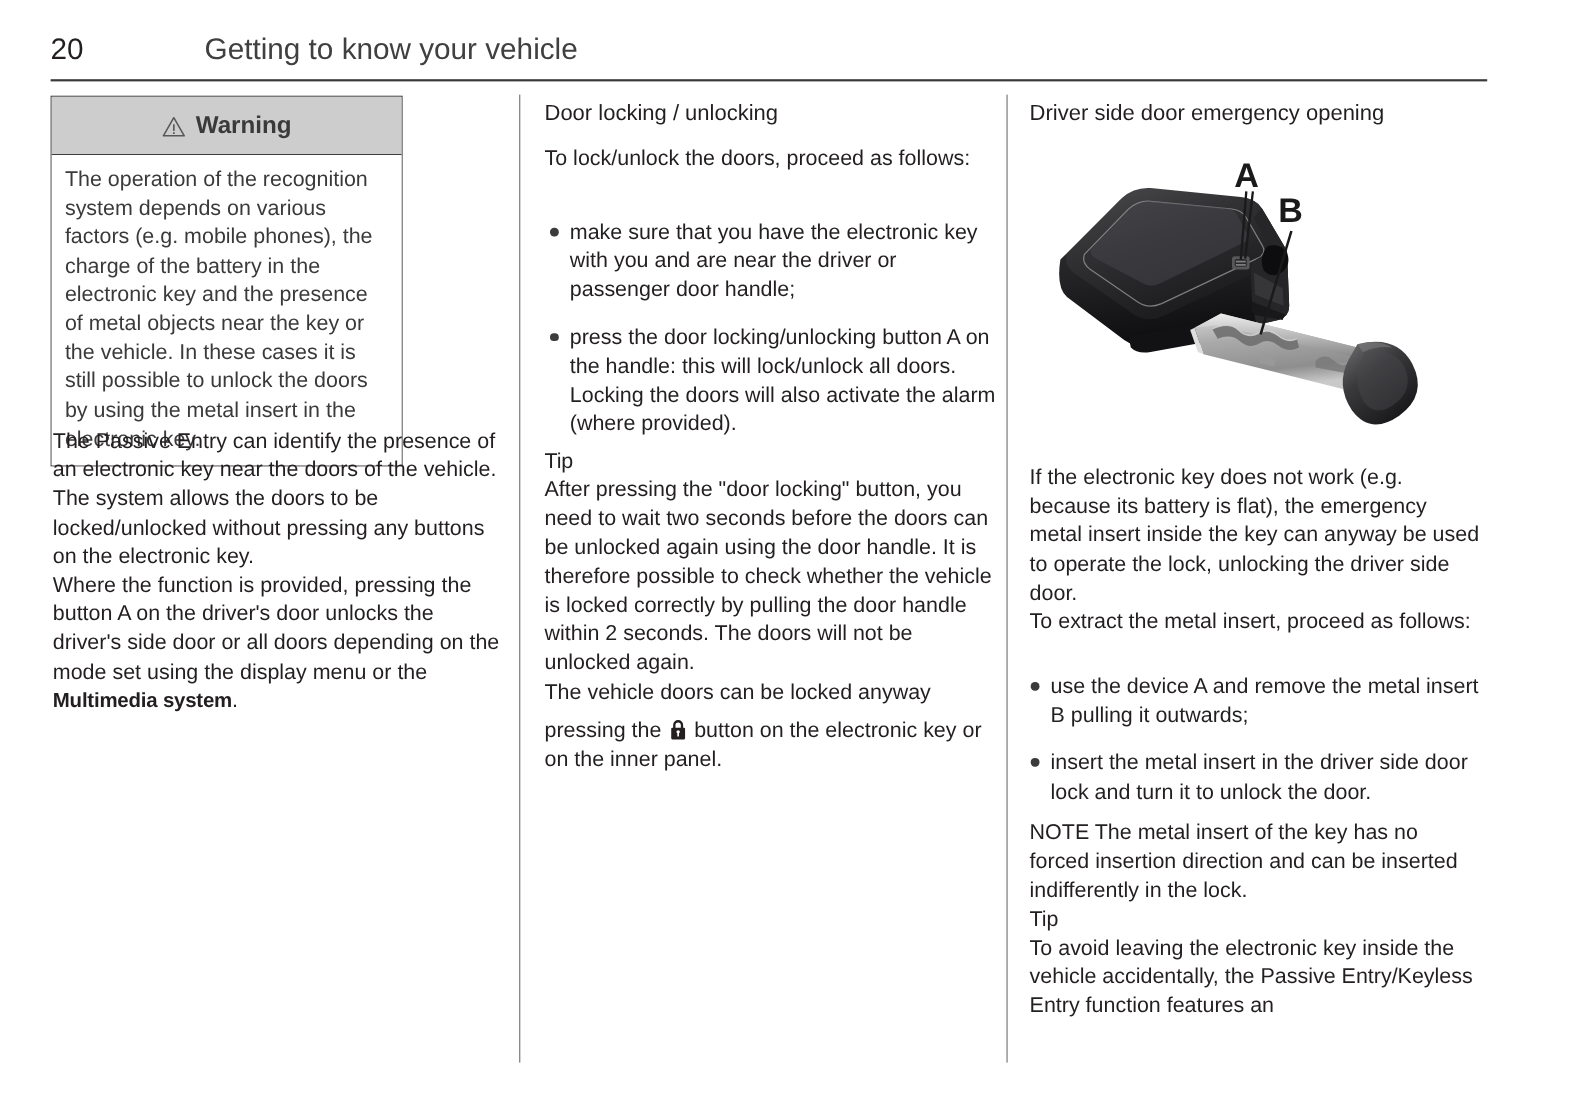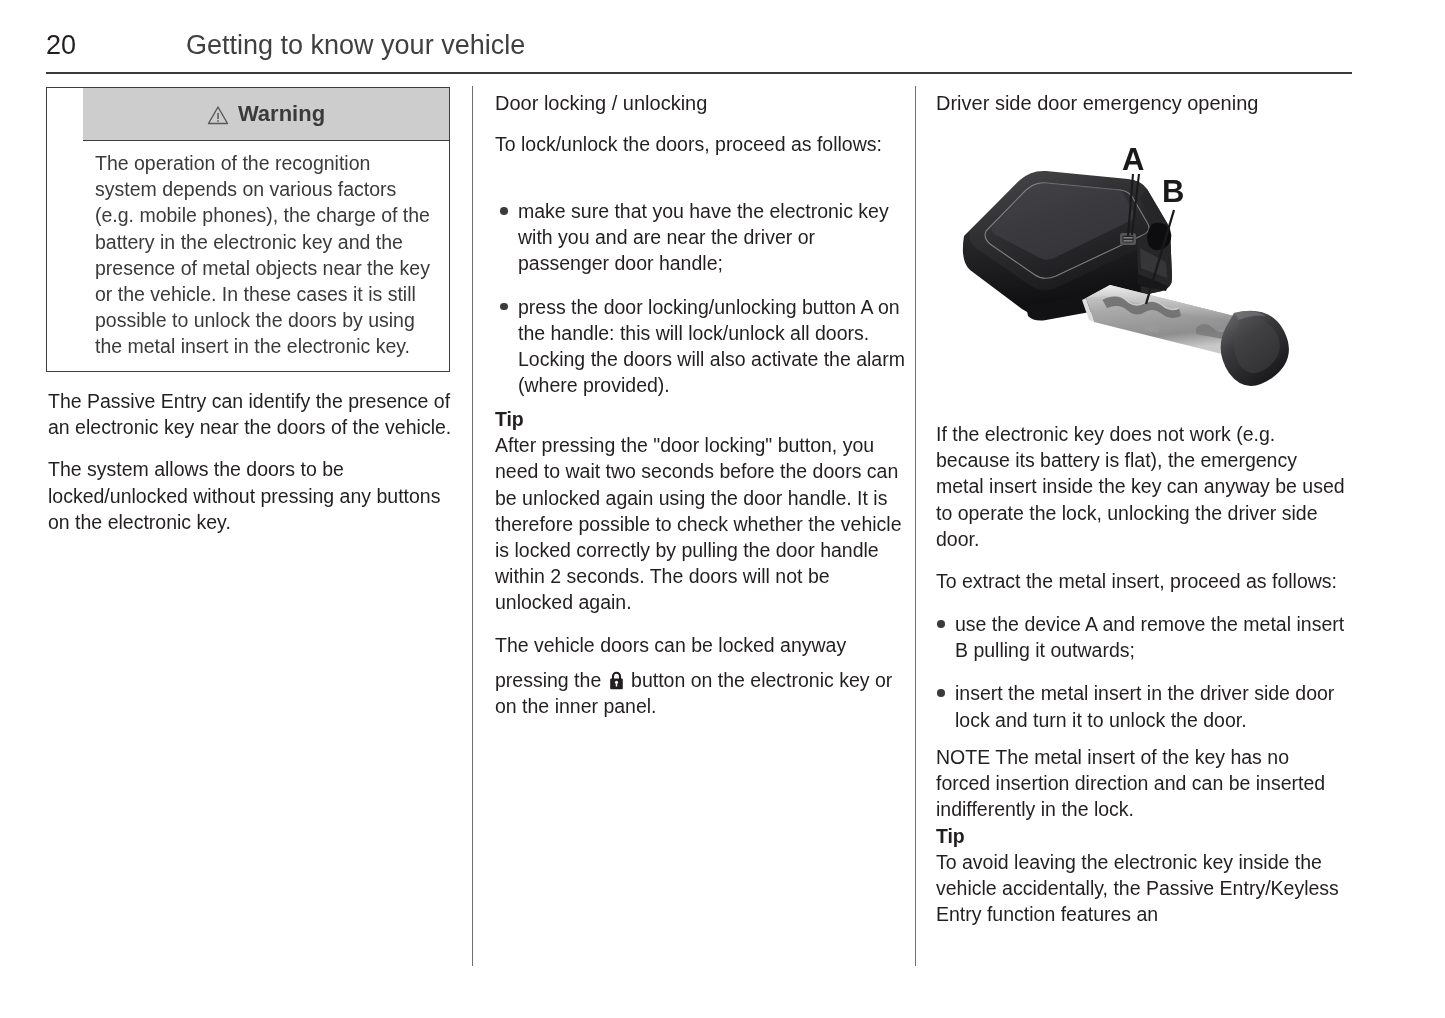--- a/index.html
+++ b/index.html
@@ -71,54 +71,53 @@
   .divider-2 { left: 869px; }
 
   
   .body-text {
     font-size: 19.5px;
     line-height: 26.2px;
     color: #231f20;
     margin: 0;
   }
   .para { margin: 0 0 0 0; }
-  .para + .para { margin-top: 16px; }
+  .para + .para { margin-top: 0; }
 
   .section-heading {
     font-size: 20px;
     line-height: 26px;
     color: #231f20;
     margin: 0;
   }
 
   .tip-label {
     font-size: 19.5px;
     line-height: 26.2px;
     color: #231f20;
-    font-weight: 700;
+    font-weight: 400;
     margin: 0;
     letter-spacing: -0.1px;
   }
 
   .emph-condensed {
     font-family: "Liberation Sans", sans-serif;
     font-weight: 700;
     font-size: 18.6px;
     letter-spacing: -0.2px;
   }
 
   
   .warning-box {
     position: absolute;
     left: 0;
     top: 1px;
-    width: 404px;
+    width: 320px;
     border: 1.6px solid #3d3d3d;
     box-sizing: border-box;
-    padding-left: 36px;
   }
   .warning-head {
     background: #cdcdcd;
     border-bottom: 1.6px solid #3d3d3d;
     height: 52px;
     display: flex;
     align-items: center;
     justify-content: center;
     gap: 9px;
   }
@@ -234,20 +233,23 @@
         <span class="warning-title">Warning</span>
       </div>
       <div class="warning-body">
         <p>The operation of the recognition system depends on various factors (e.g. mobile phones), the charge of the battery in the electronic key and the presence of metal objects near the key or the vehicle. In these cases it is still possible to unlock the doors by using the metal insert in the electronic key.</p>
       </div>
     </div>
 
     <div class="c1-text">
       <p class="body-text para">The Passive Entry can identify the presence of an electronic key near the doors of the vehicle.</p>
       <p class="body-text para">The system allows the doors to be locked/unlocked without pressing any buttons on the electronic key.</p>
+      <p class="body-text para">
+        <span>Where the function is provided, pressing the button A on the driver's door unlocks the driver's side door or all doors depending on the mode set using the display menu or the </span><span class="emph-condensed">Multimedia system</span><span>.</span>
+      </p>
     </div>
 
   </div>
 
   <div class="col col-2">
 
     <div class="c2-head">
       <p class="section-heading">Door locking / unlocking</p>
     </div>
 

